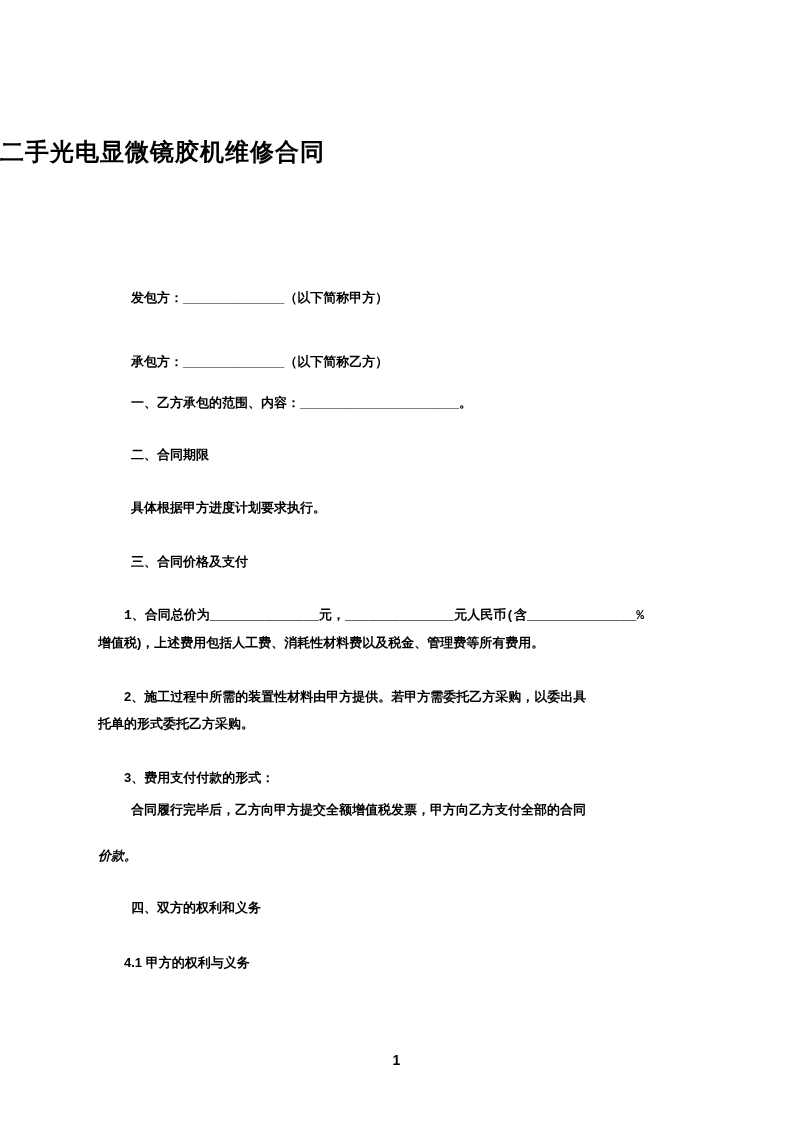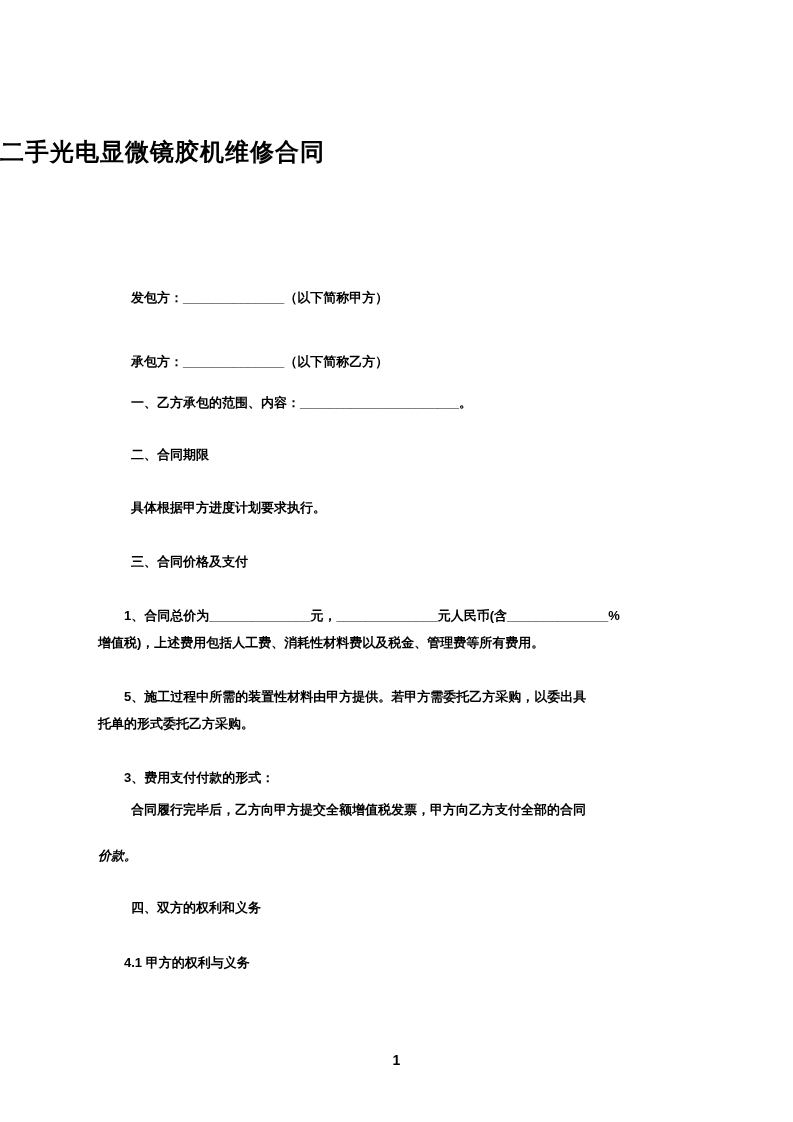--- a/index.html
+++ b/index.html
@@ -29,21 +29,21 @@
     white-space:nowrap;
   }
   .ind{left:131px;}       
   .ind-n{left:124px;}     
   .t0{top:288px;}
   .t1{top:352px;}
   .t2{top:393px;}
   .t3{top:445px;}
   .t4{top:498px;}
   .t5{top:532px;margin-top:20px;}
-  .t6{top:606px;}
+  .t6{top:606px;font-family:Liberation Mono, monospace;}
   .t7{top:633px;}
   .t8{top:687px;}
   .t9{top:714px;}
   .t10{top:768px;}
   .t11{top:800px;}
   .t12{top:846px;font-style:italic;}
   .t13{top:898px;text-align:right;}
   .t14{top:953px;}
   .page-number{
     position:absolute;
@@ -61,21 +61,21 @@
   <h1 class="doc-title">二手光电显微镜胶机维修合同</h1>
 
   <div class="line ind t0">发包方：______________（以下简称甲方）</div>
   <div class="line ind t1">承包方：______________（以下简称乙方）</div>
   <div class="line ind t2">一、乙方承包的范围、内容：______________________。</div>
   <div class="line ind t3">二、合同期限</div>
   <div class="line ind t4">具体根据甲方进度计划要求执行。</div>
   <div class="line ind t5">三、合同价格及支付</div>
   <div class="line ind-n t6">1、合同总价为______________元，______________元人民币(含______________%</div>
   <div class="line t7">增值税)，上述费用包括人工费、消耗性材料费以及税金、管理费等所有费用。</div>
-  <div class="line ind-n t8">5、施工过程中所需的装置性材料由甲方提供。若甲方需委托乙方采购，以委出具</div>
+  <div class="line ind-n t8">2、施工过程中所需的装置性材料由甲方提供。若甲方需委托乙方采购，以委出具</div>
   <div class="line t9">托单的形式委托乙方采购。</div>
   <div class="line ind-n t10">3、费用支付付款的形式：</div>
   <div class="line ind t11">合同履行完毕后，乙方向甲方提交全额增值税发票，甲方向乙方支付全部的合同</div>
   <div class="line t12">价款。</div>
   <div class="line ind t13">四、双方的权利和义务</div>
   <div class="line ind-n t14">4.1 甲方的权利与义务</div>
 
   <div class="page-number">1</div>
 
 </div>

